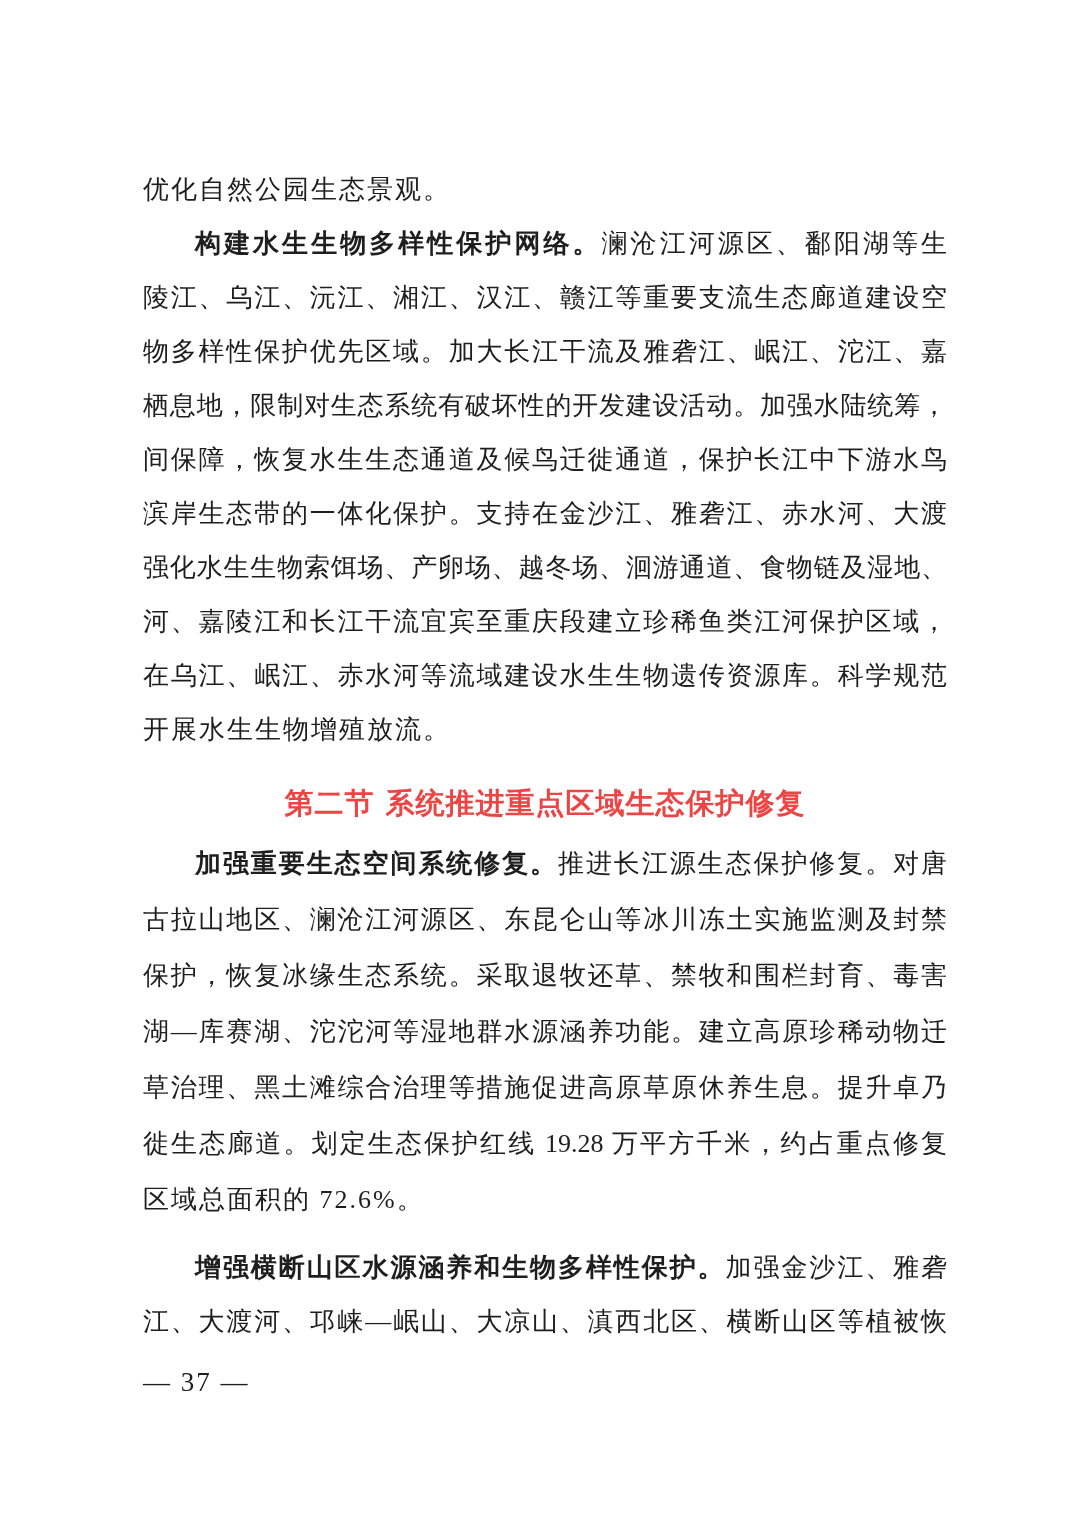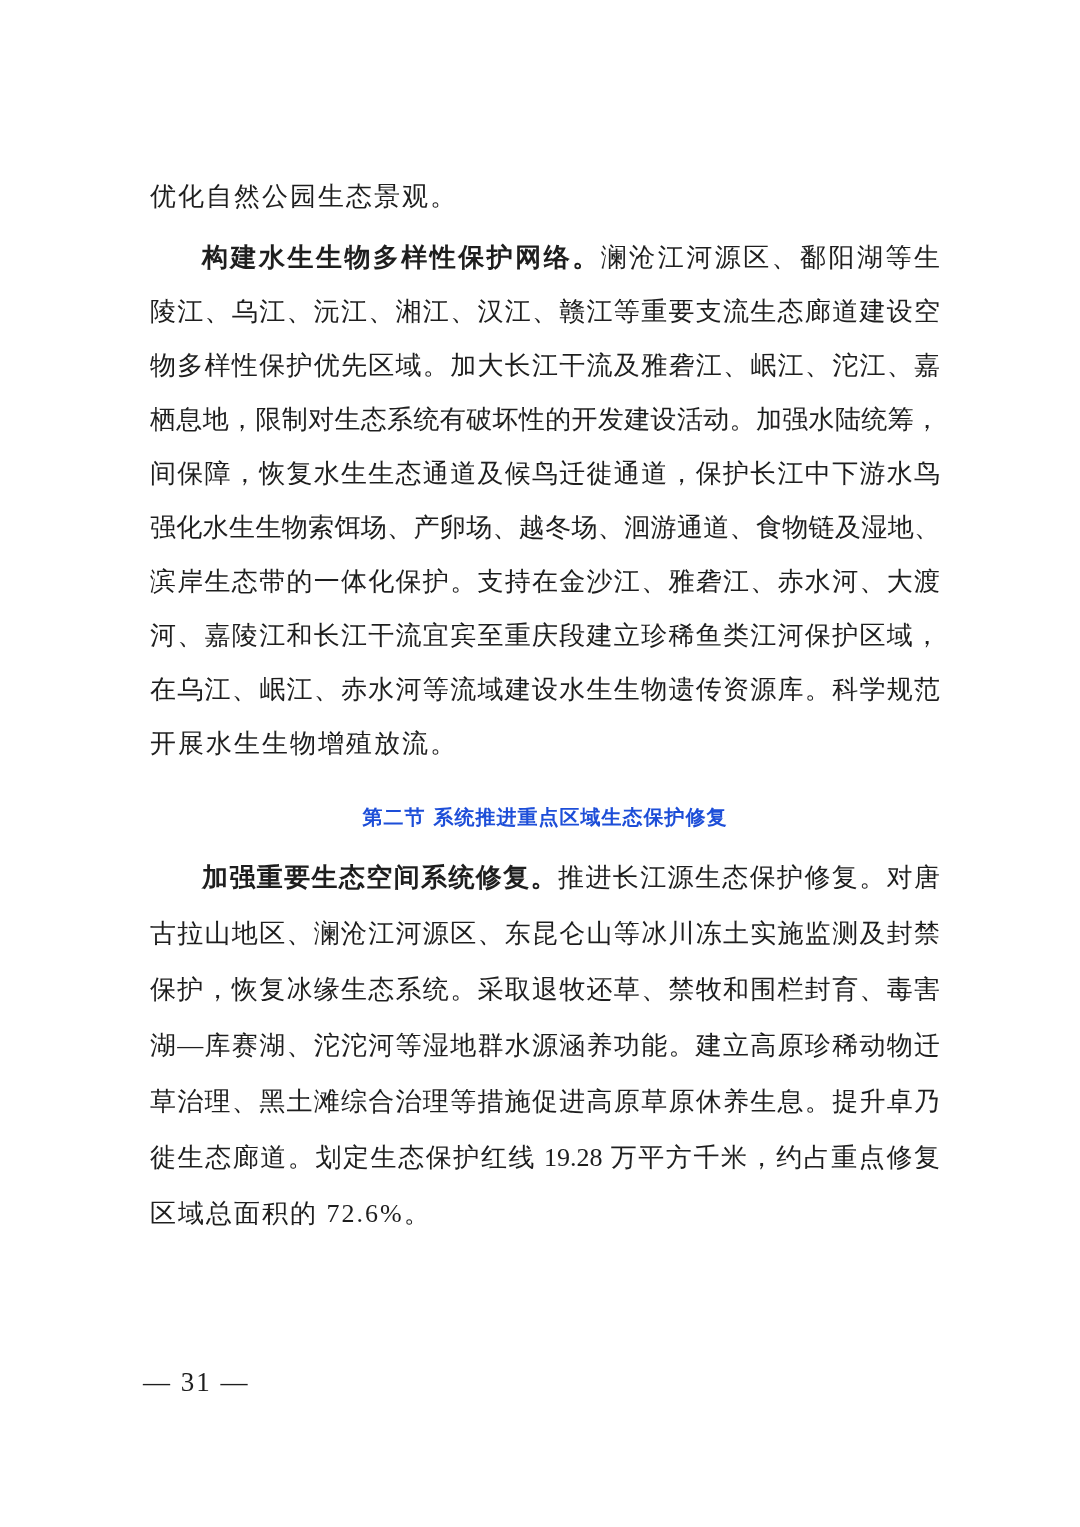--- a/index.html
+++ b/index.html
@@ -11,21 +11,21 @@
     position: relative;
     overflow: hidden;
   }
   .page { position: absolute; inset: 0; }
   .content {
     position: absolute;
     left: 143px;
     top: 163px;
     width: 804px;
   }
-  .para { margin: 7px; padding: 0; }
+  .para { margin: 0; padding: 0; }
   .line {
     height: 54px;
     line-height: 54px;
     font-size: 26px;
     text-align: justify;
     text-align-last: justify;
     overflow: hidden;
     white-space: nowrap;
   }
   .p3 .line { height: 56px; line-height: 56px; }
@@ -34,25 +34,25 @@
     text-align-last: left;
     letter-spacing: 2px;
     white-space: nowrap;
   }
   .line.indent { text-indent: 52px; }
   .b { font-weight: bold; }
   .heading {
     margin: 19px 0 6px 0;
     height: 54px;
     line-height: 54px;
-    font-size: 20px;
+    font-size: 29px;
     font-weight: bold;
     text-align: center;
     font-family: "DejaVu Sans", "Liberation Sans", sans-serif;
-    color: #1d4ed8;
+    color: #ef4444;
     letter-spacing: 1px;
   }
   .p3 { margin-top: 0; }
   .p4 { margin-top: 13px; }
   .pagenum {
     position: absolute;
     left: 143px;
     top: 1362px;
     height: 40px;
     line-height: 40px;
@@ -70,38 +70,42 @@
     <section class="para p1">
       <div class="line left"><span>优化自然公园生态景观。</span></div>
     </section>
 
     <section class="para p2">
       <div class="line indent"><span class="b">构建水生生物多样性保护网络。</span><span>澜沧江河源区、鄱阳湖等生</span></div>
       <div class="line"><span>陵江、乌江、沅江、湘江、汉江、赣江等重要支流生态廊道建设空</span></div>
       <div class="line"><span>物多样性保护优先区域。加大长江干流及雅砻江、岷江、沱江、嘉</span></div>
       <div class="line"><span>栖息地，限制对生态系统有破坏性的开发建设活动。加强水陆统筹，</span></div>
       <div class="line"><span>间保障，恢复水生生态通道及候鸟迁徙通道，保护长江中下游水鸟</span></div>
+      <div class="line"><span>滨岸生态带的一体化保护。支持在金沙江、雅砻江、赤水河、大渡</span></div>
       <div class="line"><span>强化水生生物索饵场、产卵场、越冬场、洄游通道、食物链及湿地、</span></div>
-      <div class="line"><span>滨岸生态带的一体化保护。支持在金沙江、雅砻江、赤水河、大渡</span></div>
       <div class="line"><span>河、嘉陵江和长江干流宜宾至重庆段建立珍稀鱼类江河保护区域，</span></div>
       <div class="line"><span>在乌江、岷江、赤水河等流域建设水生生物遗传资源库。科学规范</span></div>
       <div class="line left"><span>开展水生生物增殖放流。</span></div>
     </section>
 
     <h2 class="heading">第二节 系统推进重点区域生态保护修复</h2>
 
     <section class="para p3">
       <div class="line indent"><span class="b">加强重要生态空间系统修复。</span><span>推进长江源生态保护修复。对唐</span></div>
       <div class="line"><span>古拉山地区、澜沧江河源区、东昆仑山等冰川冻土实施监测及封禁</span></div>
       <div class="line"><span>保护，恢复冰缘生态系统。采取退牧还草、禁牧和围栏封育、毒害</span></div>
       <div class="line"><span>湖—库赛湖、沱沱河等湿地群水源涵养功能。建立高原珍稀动物迁</span></div>
       <div class="line"><span>草治理、黑土滩综合治理等措施促进高原草原休养生息。提升卓乃</span></div>
       <div class="line"><span>徙生态廊道。划定生态保护红线 19.28 万平方千米，约占重点修复</span></div>
       <div class="line left"><span>区域总面积的 72.6%。</span></div>
     </section>
 
+    <section class="para p4">
+      <div class="line indent"><span class="b">增强横断山区水源涵养和生物多样性保护。</span><span>加强金沙江、雅砻</span></div>
+      <div class="line"><span>江、大渡河、邛崃—岷山、大凉山、滇西北区、横断山区等植被恢</span></div>
+    </section>
 
   </main>
 
   <footer class="pagenum">
-    <span>— 31 —</span>
+    <span>— 37 —</span>
   </footer>
 </div>
 
 </body></html>

